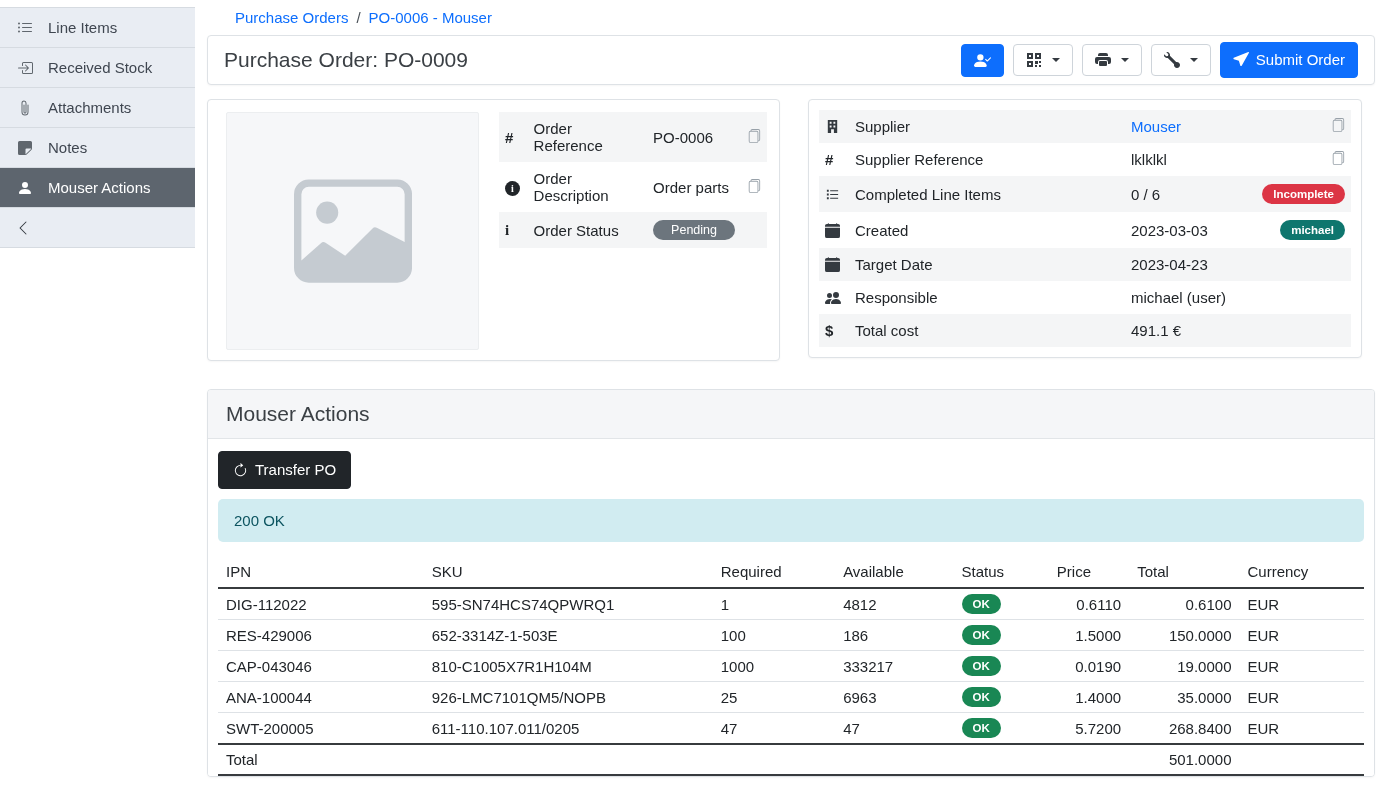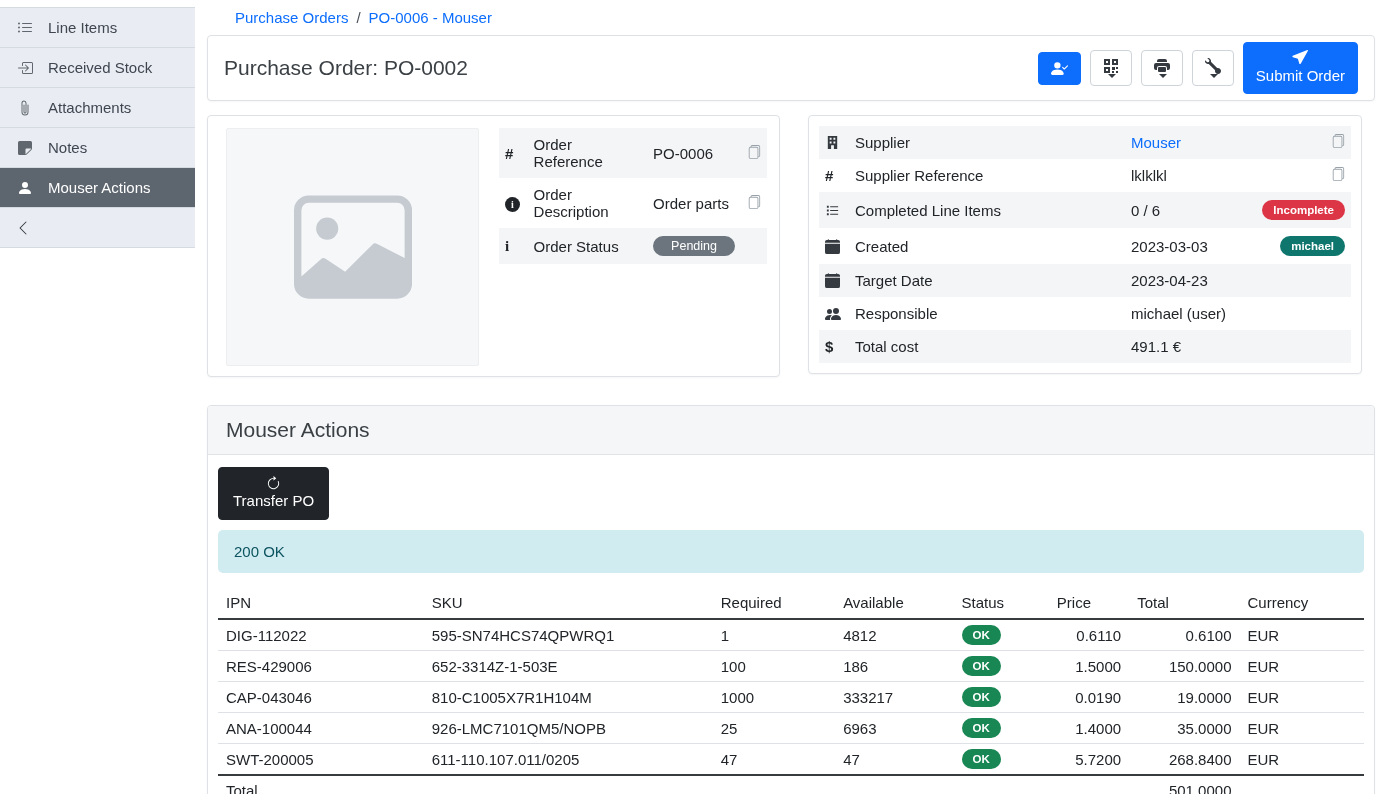--- a/index.html
+++ b/index.html
@@ -38,24 +38,23 @@
   .panel { background: #fff; border: 1px solid #dee2e6; border-radius: 4px; box-shadow: 0 1px 2px rgba(0,0,0,.04); }
 
   .header-panel {
     padding: 6px 16px; display: flex; align-items: center; justify-content: space-between;
     margin-bottom: 14px;
   }
   .page-title { font-size: 21px; font-weight: 500; color: #3b4045; }
   .header-actions { display: flex; align-items: center; gap: 9px; }
   .btn {
     border-radius: 4px; font-size: 15px; font-family: inherit;
-    display: inline-flex; align-items: center; 
+    display: inline-flex; align-items: center; gap: 7px;
     padding: 7px 12px; border: 1px solid transparent; cursor: pointer; background: #fff;
     line-height: 20px;
-    flex-direction: column;
   }
   .btn-primary { background: #0d6efd; border-color: #0d6efd; color: #fff; }
   .btn-outline { border-color: #ced4da; color: #343a40; }
   .btn-dark { background: #212529; border-color: #212529; color: #fff; padding: 8px 14px; }
   .caret {
     width: 0; height: 0; margin-left: 3px;
     border-left: 4px solid transparent; border-right: 4px solid transparent;
     border-top: 4px solid currentColor;
   }
 
@@ -190,21 +189,21 @@
   </div>
 </aside>
 
 <main class="main">
 
   <nav class="breadcrumb">
     <a>Purchase Orders</a><span class="sep">/</span><a>PO-0006 - Mouser</a>
   </nav>
 
   <section class="panel header-panel">
-    <h1 class="page-title">Purchase Order: PO-0002</h1>
+    <h1 class="page-title">Purchase Order: PO-0009</h1>
     <div class="header-actions">
 
       <button class="btn btn-primary">
         <span>
           <svg width="17" height="17" viewBox="0 0 16 16" fill="currentColor">
               <path d="M15.854 5.146a.5.5 0 0 1 0 .708l-3 3a.5.5 0 0 1-.708 0l-1.5-1.5a.5.5 0 0 1 .708-.708L12.5 7.793l2.646-2.647a.5.5 0 0 1 .708 0ZM1 14s-1 0-1-1 1-4 6-4 6 3 6 4-1 1-1 1H1Zm5-6a3 3 0 1 0 0-6 3 3 0 0 0 0 6Z"></path>
             </svg>
         </span>
       </button>
 

